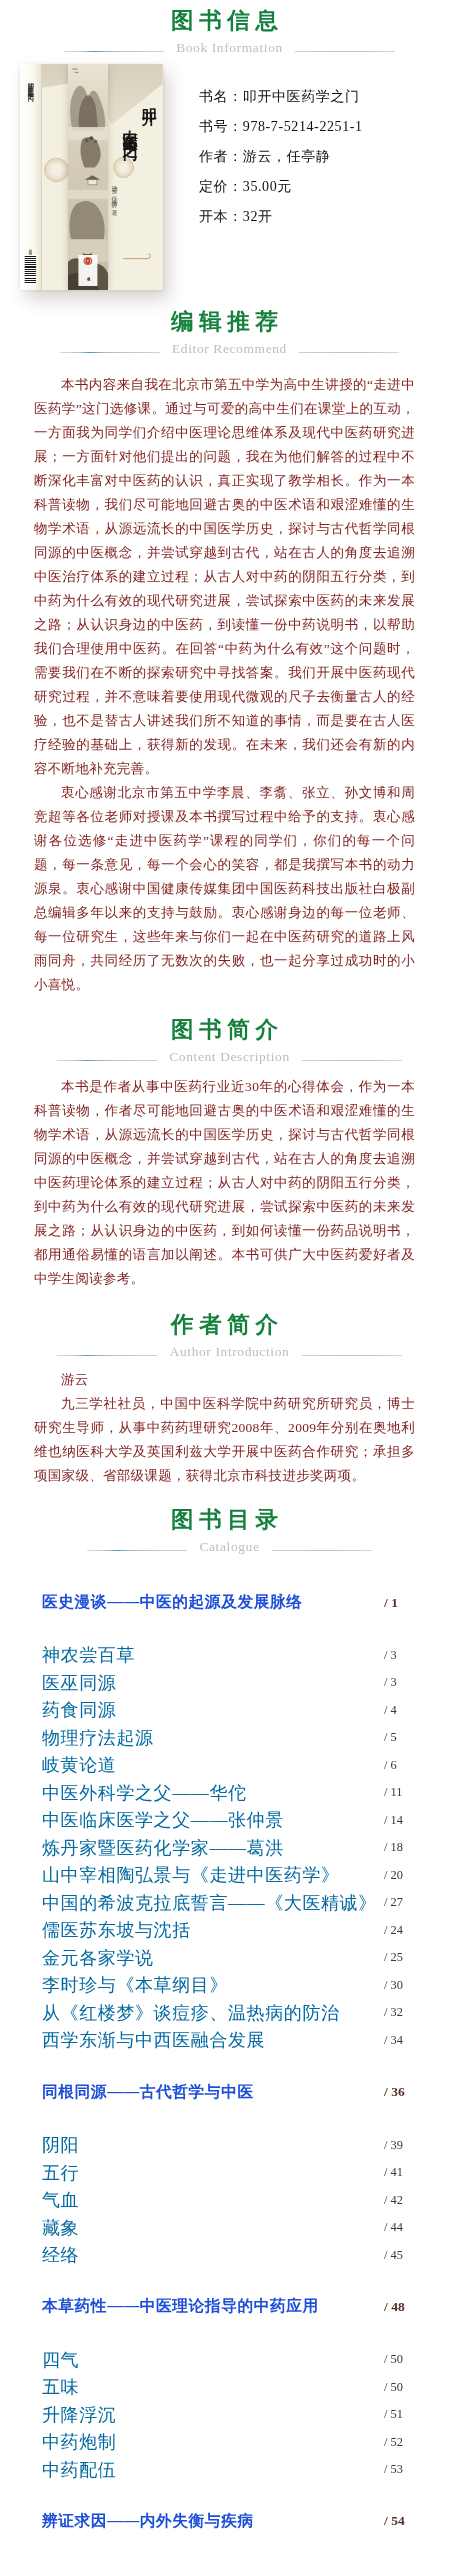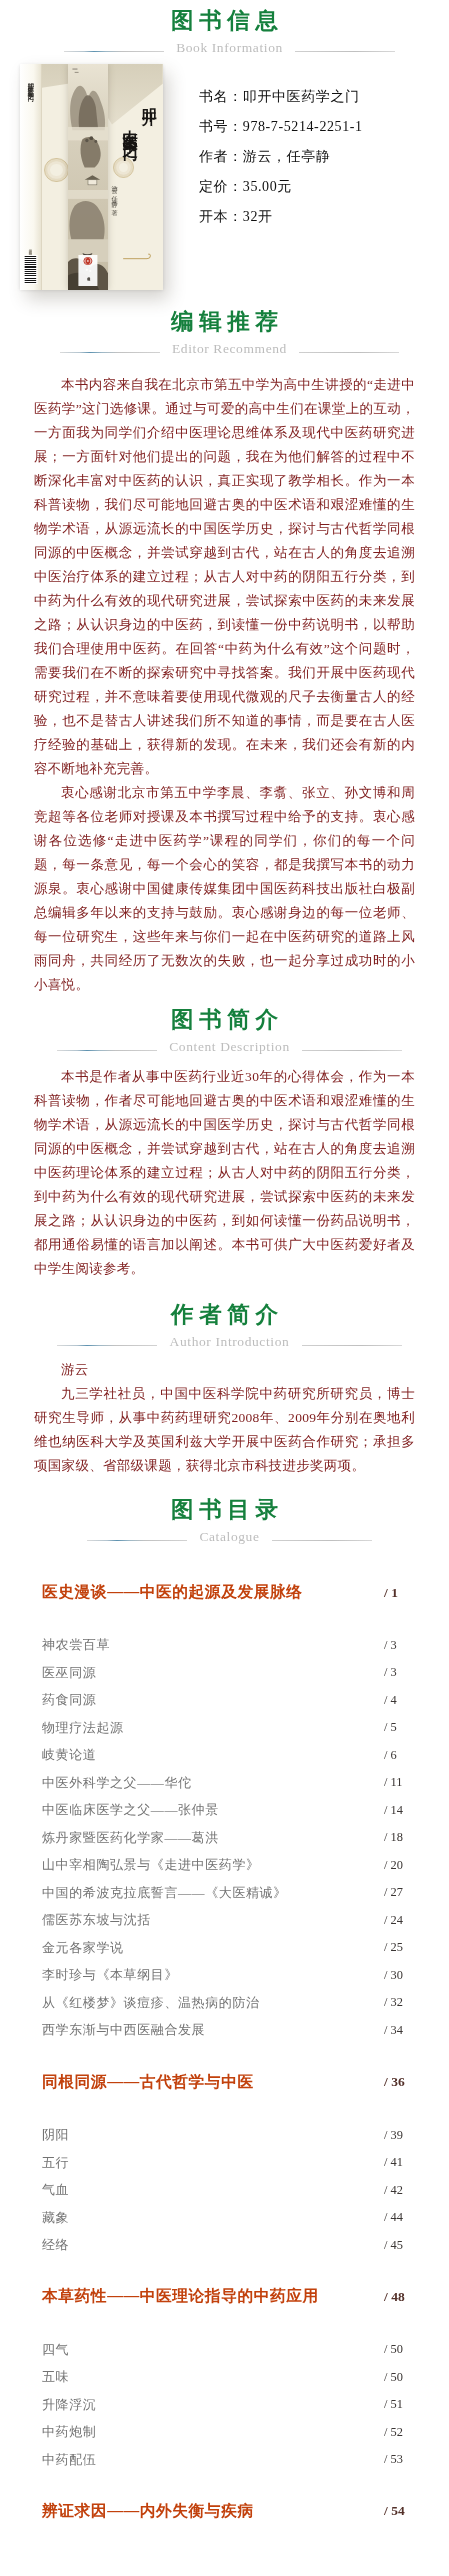--- a/index.html
+++ b/index.html
@@ -16,21 +16,21 @@
     font-size:22.5px; font-weight:700; color:#15803d;
     letter-spacing:5.6px; text-indent:5.6px; line-height:28px;
   }
   .sub-row { display:flex; justify-content:center; align-items:center; gap:12.4px; height:23.6px; margin-top:1.1px;padding-left:10px; }
   .rule { width:100px; height:1.1px; margin-top:7.3px; background:linear-gradient(90deg,#cfcfcf,#c0c0c0 60%,#d8d8d8); flex:none; }
   .rule.left { background:linear-gradient(90deg,#dadada 0%,#b3c4cf 20%,#5d92b0 30%,#9db8c7 42%,#c2c2c2 58%,#d2d2d2 100%); }
   .sec-sub { font-size:13.5px; color:#bdbdbd; letter-spacing:0.6px; line-height:18px; }
 
   #h-bookinfo { padding-top:6.7px; }
   #h-editor   { margin-top:7.9px; }
-  #h-content  { margin-top:9px; }
+  #h-content  { margin-top:19px; }
   #h-author   { margin-top:20px; }
   #h-catalogue{ margin-top:18px; }
 
   
   .book-row { position:relative; height:236px; margin-top:4.5px; }
   .book-details { position:absolute; left:191px; top:10px; margin:8px; padding:0; list-style:none; }
   .book-details li { font-size:14px; line-height:30px; color:#101010; letter-spacing:0.6px; white-space:nowrap; }
 
   
   .book-cover {
@@ -75,25 +75,25 @@
   
   .body-text { margin:12.4px 34px 0; }
   .body-text p { margin:0; font-size:13.5px; line-height:24px; color:#7f1d1d;
     text-align:justify; text-indent:2em; letter-spacing:0.3px; }
   #content-text { margin-top:6.7px; }
   #author-text  { margin-top:4.5px; }
 
   
   .catalogue { margin:28px 34px 0 42px; }
   .cat-row { display:flex; justify-content:space-between; align-items:center; }
-  .cat-row .t { font-size:13px; color:#737373; letter-spacing:0.6px; }
+  .cat-row .t { font-size:18px; color:#0369a1; letter-spacing:0.6px; }
   .cat-row .p { font-size:12.4px; color:#3b3634; width:31px; flex:none; text-align:left; }
   .cat-row.item { height:27.5px; }
   .cat-row.chapter { height:31px; margin:22.5px 0 23.6px; }
-  .cat-row.chapter .t { font-size:15.7px; font-weight:700; color:#c2410c; letter-spacing:0.6px; }
+  .cat-row.chapter .t { font-size:15.7px; font-weight:700; color:#1d4ed8; letter-spacing:0.6px; }
   .cat-row.chapter .p { font-size:13.5px; font-weight:700; color:#54312a; }
 </style>
 </head>
 <body>
 
 <div class="page">
 
   <header class="sec-head" id="h-bookinfo">
     <div class="sec-title">图书信息</div>
     <div class="sub-row">

